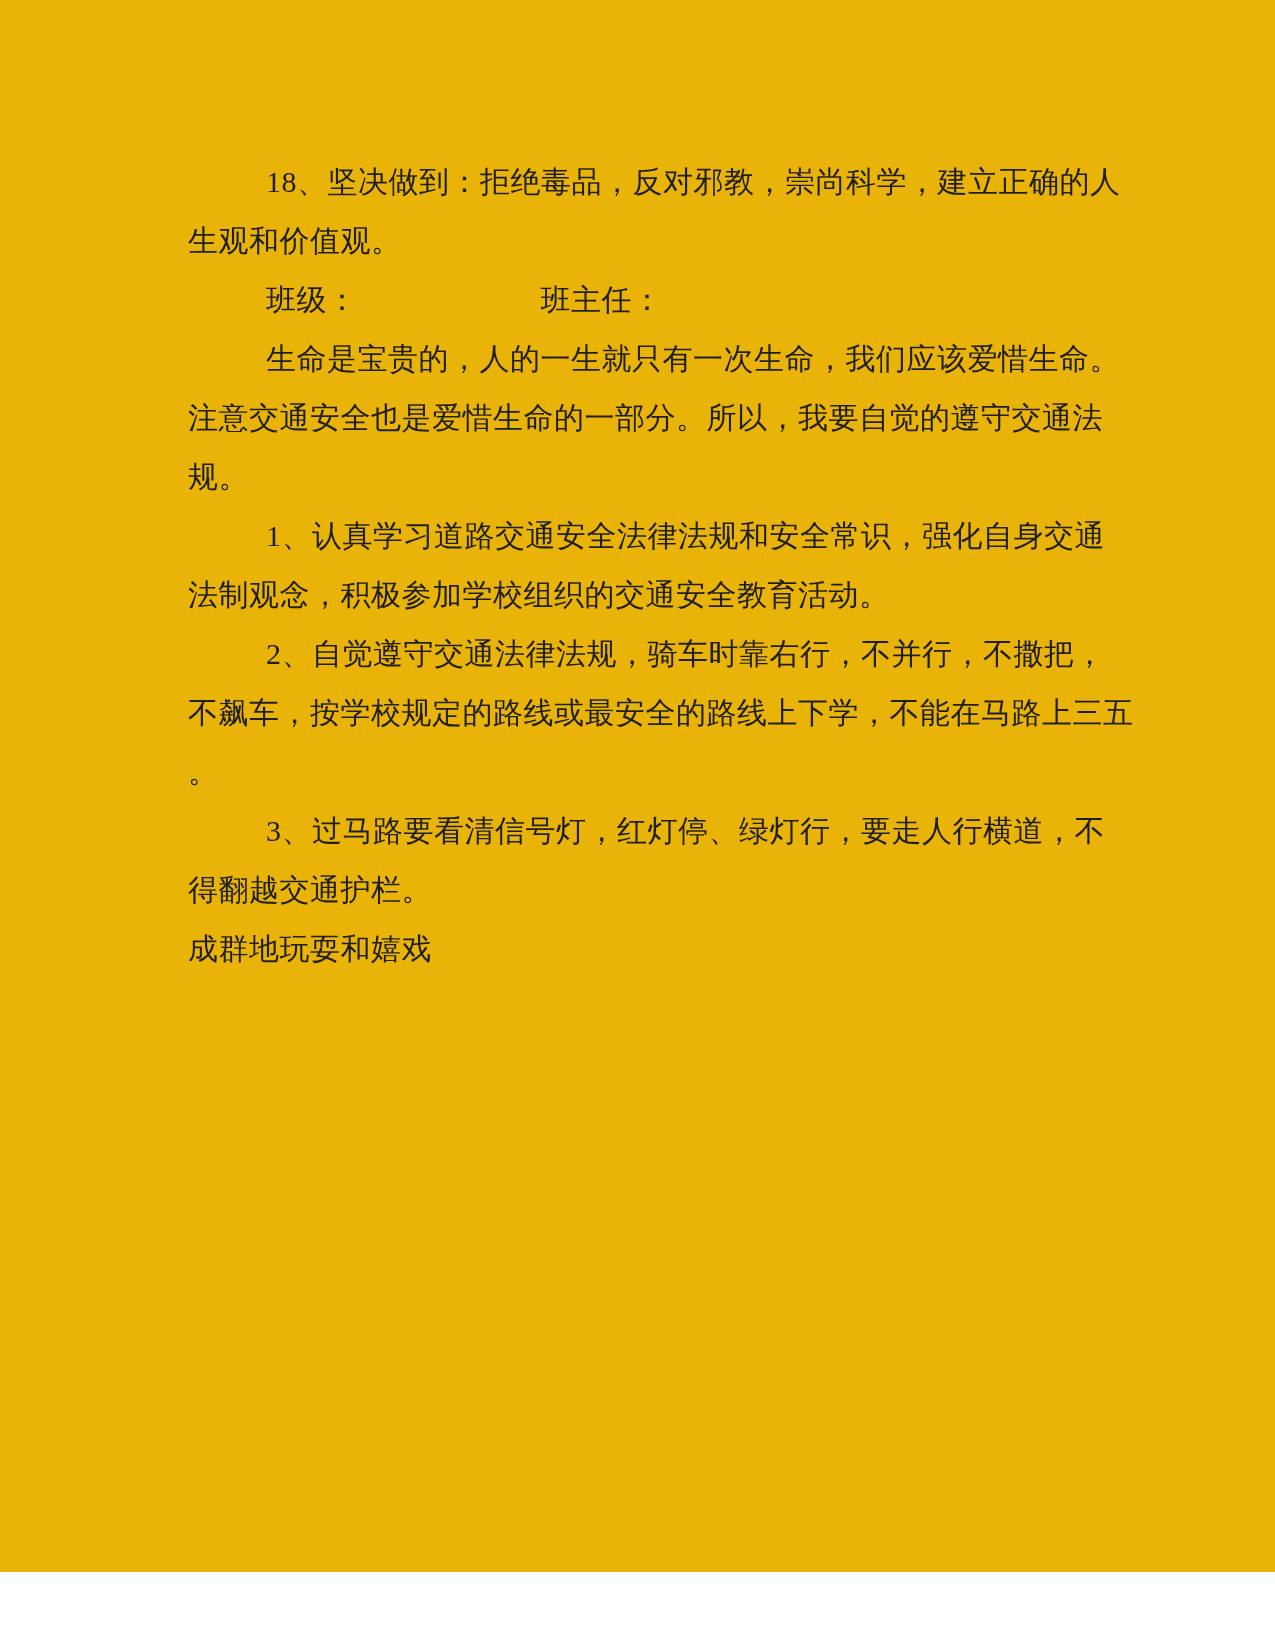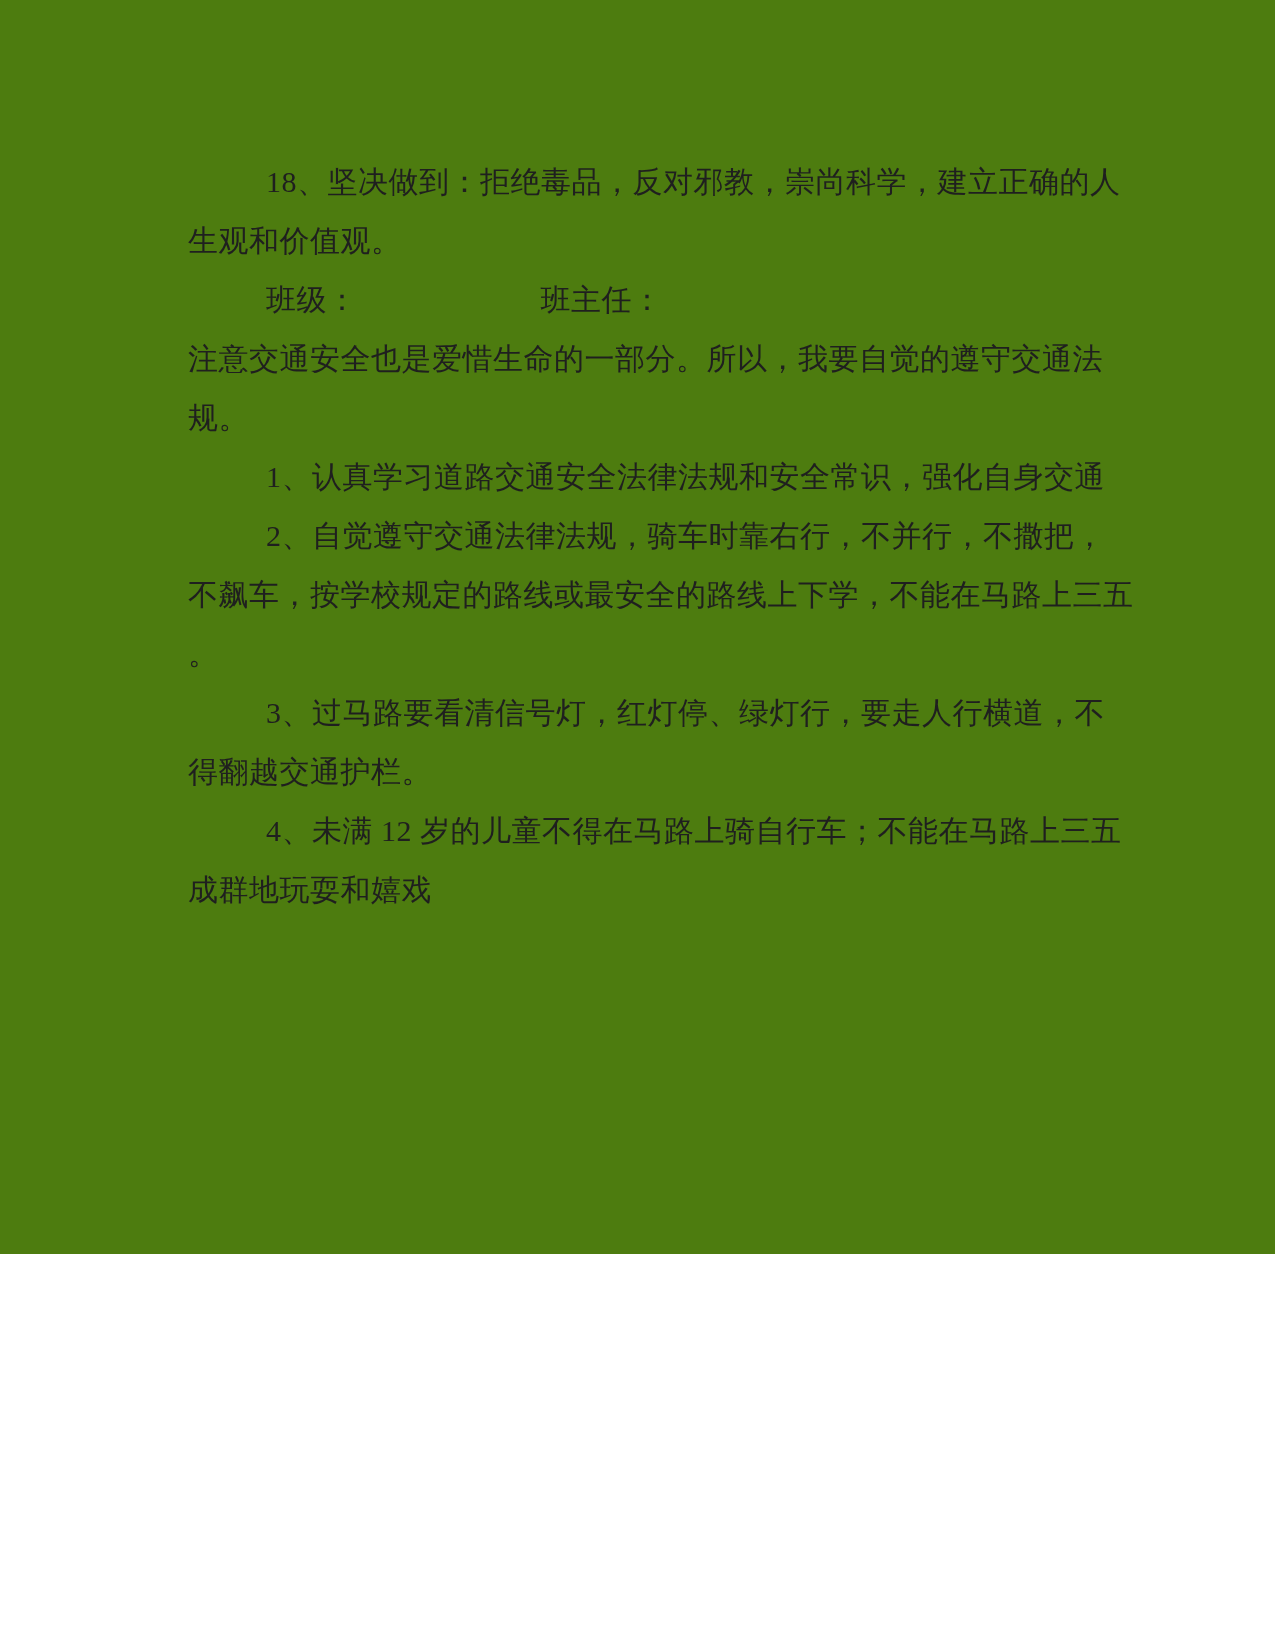--- a/index.html
+++ b/index.html
@@ -3,22 +3,22 @@
 <meta charset="utf-8">
 <style>
   html, body {
     margin: 0;
     padding: 0;
     background: #ffffff;
   }
   .page {
     position: relative;
     width: 1275px;
-    height: 1254px;
-    background: #4d7c0f;
+    height: 1572px;
+    background: #eab308;
     overflow: hidden;
     font-family: "Liberation Serif", "DejaVu Serif", serif;
   }
   .content {
     position: absolute;
     top: 152px;
     left: 188px;
     width: 905px;
     color: #1f1f1f;
   }
@@ -35,24 +35,25 @@
   }
 </style>
 </head>
 <body>
 
 <div class="page">
   <div class="content">
     <div class="line indent">18、坚决做到：拒绝毒品，反对邪教，崇尚科学，建立正确的人</div>
     <div class="line">生观和价值观。</div>
     <div class="line indent">班级：　　　　　　班主任：</div>
+    <div class="line indent">生命是宝贵的，人的一生就只有一次生命，我们应该爱惜生命。</div>
     <div class="line">注意交通安全也是爱惜生命的一部分。所以，我要自觉的遵守交通法</div>
     <div class="line">规。</div>
     <div class="line indent">1、认真学习道路交通安全法律法规和安全常识，强化自身交通</div>
+    <div class="line">法制观念，积极参加学校组织的交通安全教育活动。</div>
     <div class="line indent">2、自觉遵守交通法律法规，骑车时靠右行，不并行，不撒把，</div>
     <div class="line">不飙车，按学校规定的路线或最安全的路线上下学，不能在马路上三五</div>
     <div class="line">。</div>
     <div class="line indent">3、过马路要看清信号灯，红灯停、绿灯行，要走人行横道，不</div>
     <div class="line">得翻越交通护栏。</div>
-    <div class="line indent">4、未满 12 岁的儿童不得在马路上骑自行车；不能在马路上三五</div>
     <div class="line">成群地玩耍和嬉戏</div>
   </div>
 </div>
 
 </body></html>

